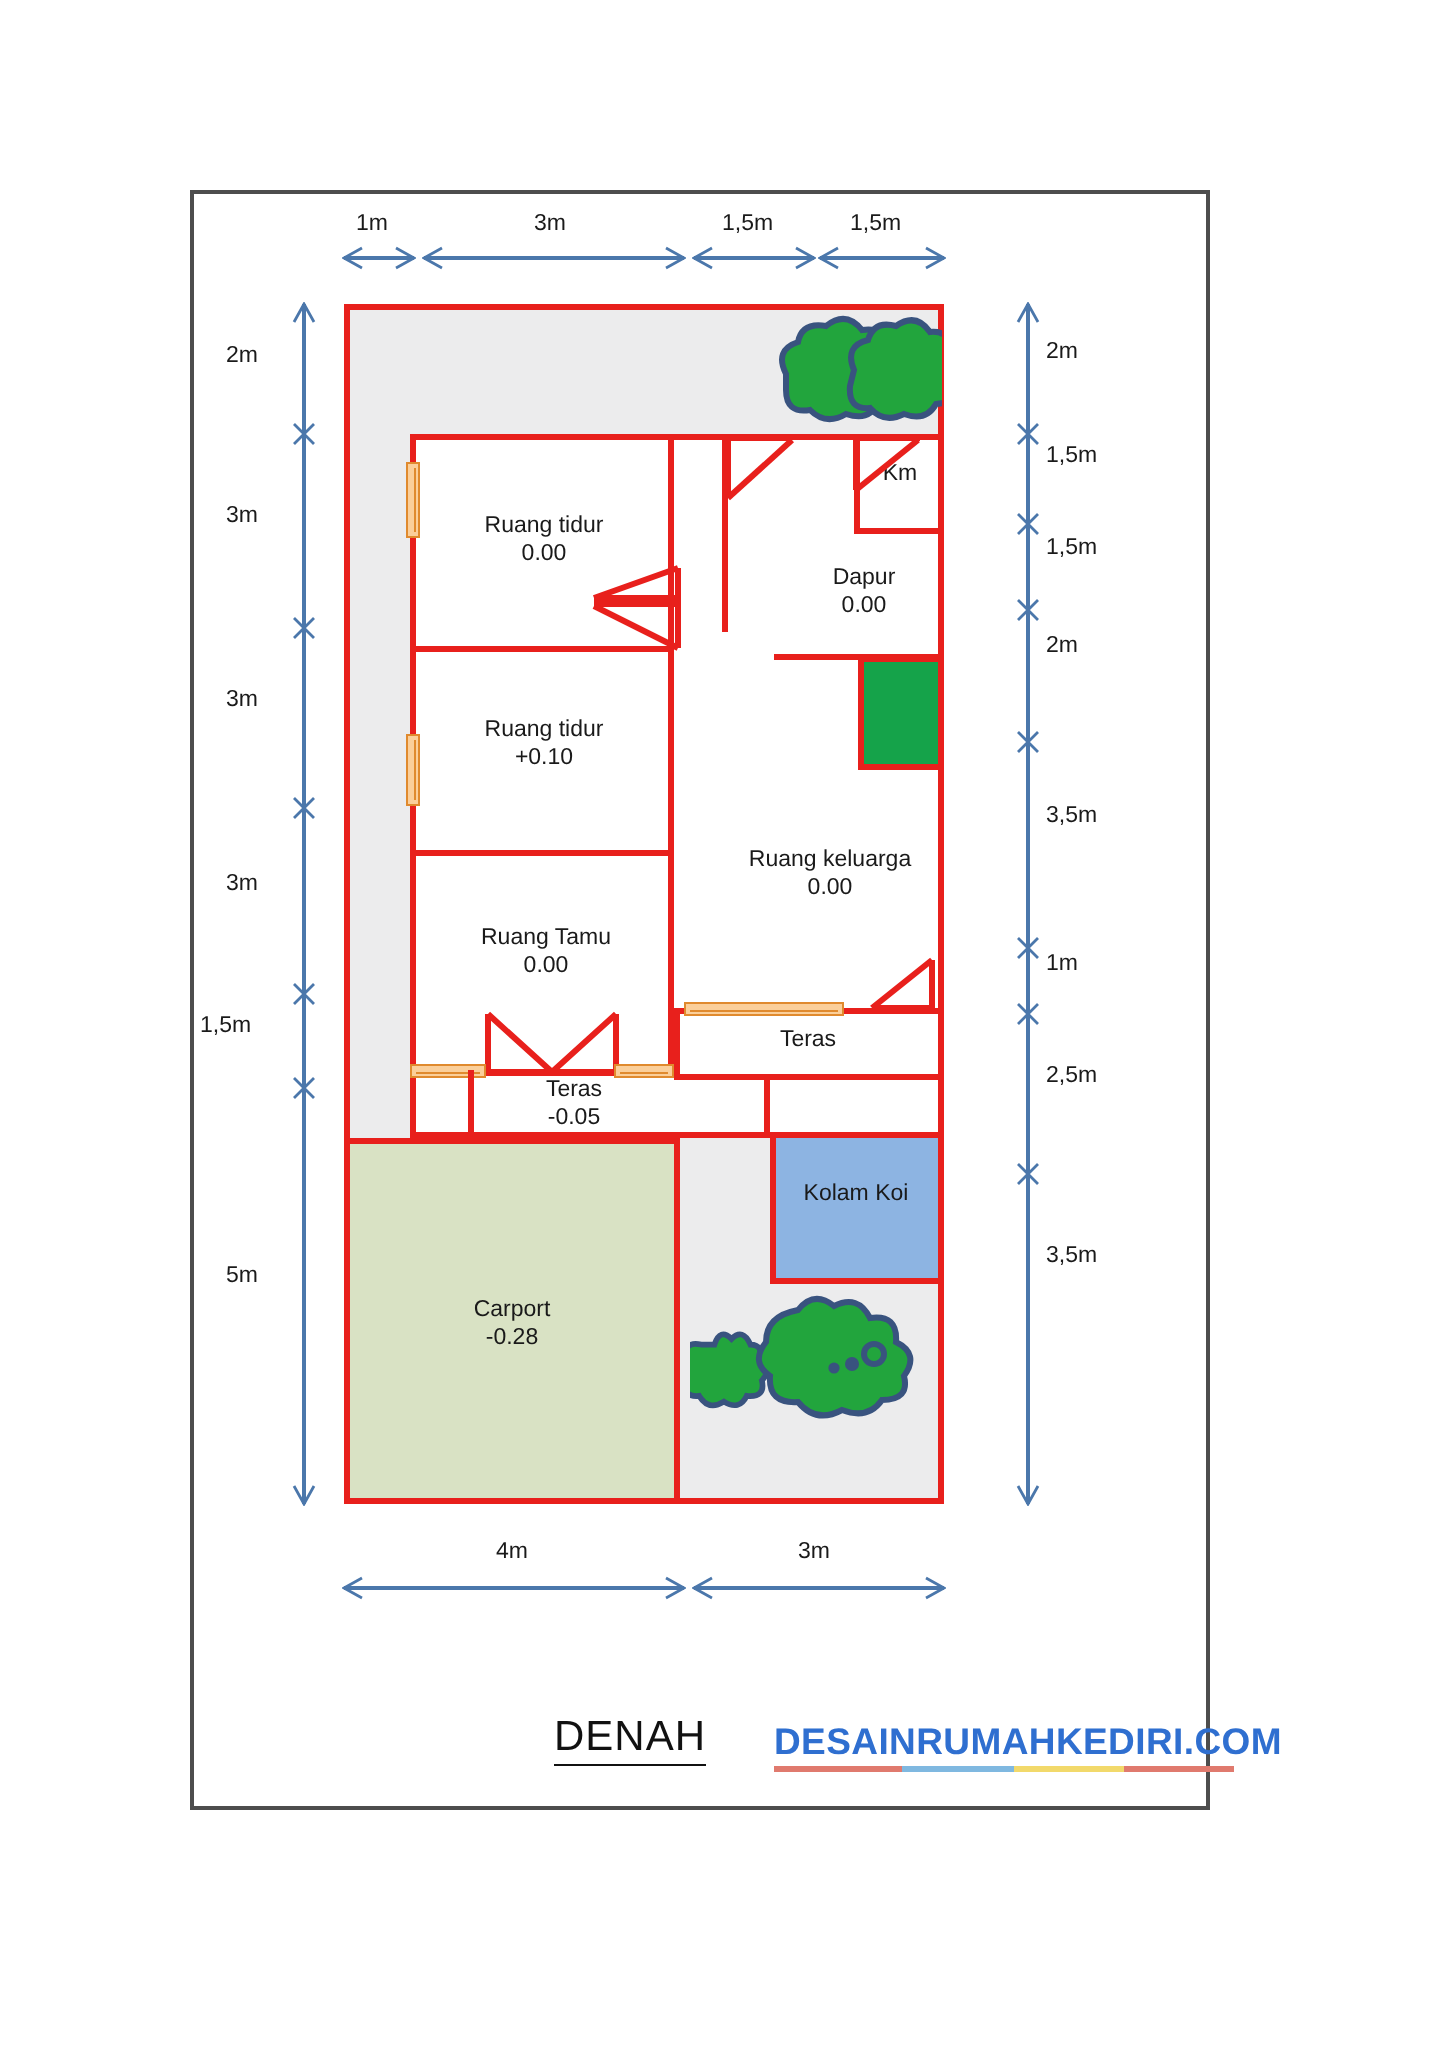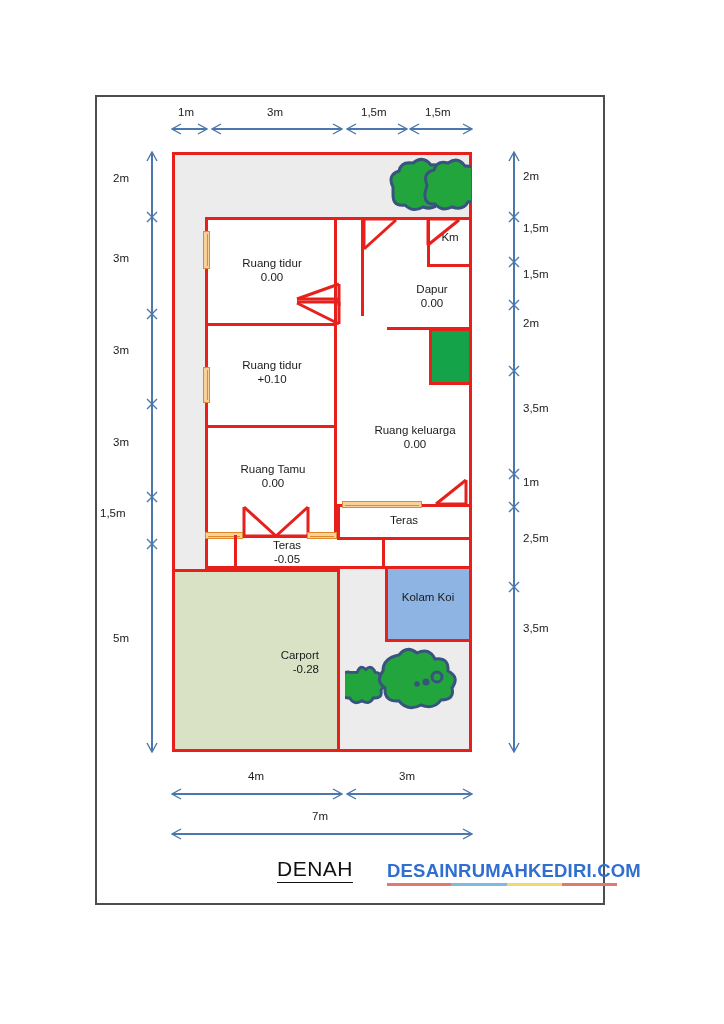--- a/index.html
+++ b/index.html
@@ -162,21 +162,21 @@
     <div class="dimtxt" style="left:16px;top:324px;">1m</div>
     <div class="dimtxt" style="left:16px;top:380px;">2,5m</div>
     <div class="dimtxt" style="left:16px;top:470px;">3,5m</div>
   </div>
 
 
   <div class="lot" style="left:75px;top:55px;width:300px;height:600px;"></div>
 
   <div class="fill" style="left:75px;top:472px;width:168px;height:183px;
               background:#d9e2c4;border:3px solid #e8201c;"></div>
-  <div class="lbl" style="left:96px;top:552px;width:126px;text-align:right;">
+  <div class="lbl" style="left:96px;top:552px;width:126px;">
     <span>Carport</span>
     <span class="lv">-0.28</span>
   </div>
 
   <div class="fill" style="left:288px;top:458px;width:87px;height:87px;
               background:#8db4e2;border:3px solid #e8201c;"></div>
   <div class="lbl" style="left:290px;top:494px;width:82px;">
     <span>Kolam Koi</span>
   </div>
 
@@ -324,30 +324,20 @@
   <div class="dimh" style="left:250px;top:690px;width:125px;height:14px;">
     <div class="line"></div>
     <svg class="tick" style="left:-1px;top:0;" width="12" height="14" viewBox="0 0 12 14">
         <path d="M10 2 L1 7 L10 12" fill="none" stroke="#4b77ab" stroke-width="1.4"></path>
       </svg>
     <svg class="tick" style="right:-1px;top:0;" width="12" height="14" viewBox="0 0 12 14">
         <path d="M2 2 L11 7 L2 12" fill="none" stroke="#4b77ab" stroke-width="1.4"></path>
       </svg>
     <div class="dimtxt" style="left:52px;top:-17px;">3m</div>
   </div>
-  <div class="dimh" style="left:75px;top:730px;width:300px;height:14px;">
-    <div class="line"></div>
-    <svg class="tick" style="left:-1px;top:0;" width="12" height="14" viewBox="0 0 12 14">
-        <path d="M10 2 L1 7 L10 12" fill="none" stroke="#4b77ab" stroke-width="1.4"></path>
-      </svg>
-    <svg class="tick" style="right:-1px;top:0;" width="12" height="14" viewBox="0 0 12 14">
-        <path d="M2 2 L11 7 L2 12" fill="none" stroke="#4b77ab" stroke-width="1.4"></path>
-      </svg>
-    <div class="dimtxt" style="left:140px;top:-17px;">7m</div>
-  </div>
 
   <div id="title" style="left:180px;top:760px;">DENAH</div>
   <div id="watermark" style="left:290px;top:763px;">DESAINRUMAHKEDIRI.COM</div>
   <div id="wm-underline" style="left:290px;top:786px;width:230px;">
     <span style="width:28%;background:#e07a6e;"></span>
     <span style="width:24%;background:#7fb8e0;"></span>
     <span style="width:24%;background:#f2d96b;"></span>
     <span style="width:24%;background:#e07a6e;"></span>
   </div>
 

